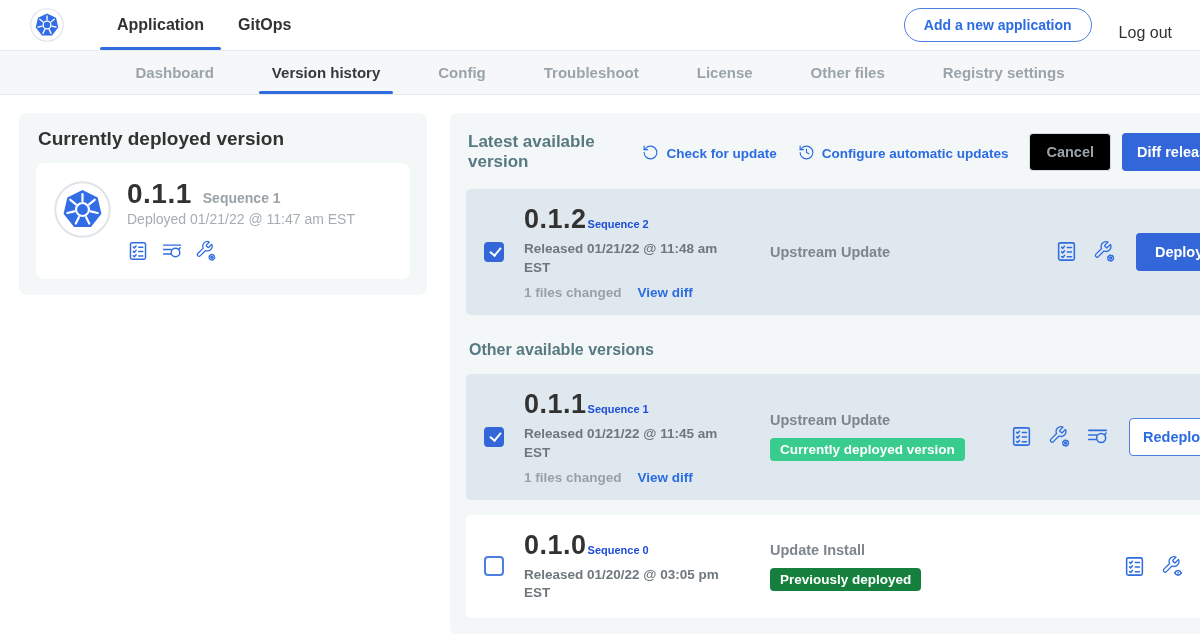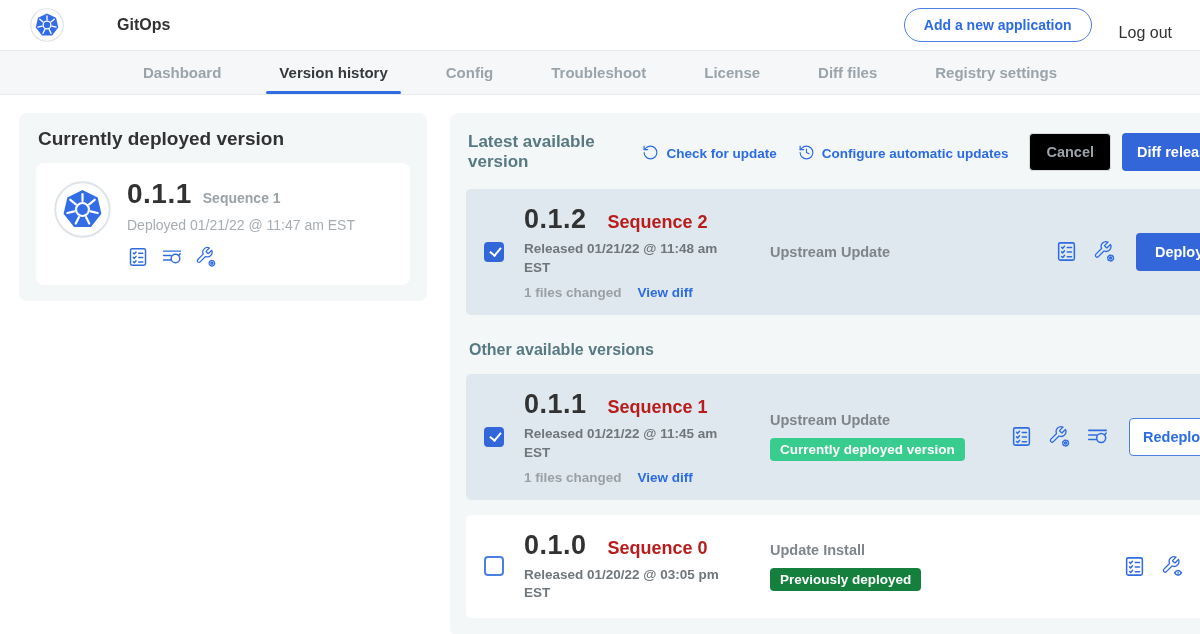--- a/index.html
+++ b/index.html
@@ -33,21 +33,21 @@
   .main{display:flex;align-items:flex-start;gap:23px;padding:18px 32px 0 19px}
 
   
   .current-card{width:408px;flex:none;background:#f4f7f8;border-radius:8px;padding:13px 17px 16px}
   .current-card h2{margin:2px 0 13px 2px;font-size:19px;font-weight:700;color:#323232}
   .deployed-card{background:#fff;border-radius:8px;padding:15px 18px 17px;display:flex;gap:16px}
   .app-logo{width:57px;height:57px;flex:none;margin-top:3px}
   .v-line{display:flex;align-items:baseline}
   .v-num{font-size:28px;font-weight:700;color:#323232;letter-spacing:.5px}
   .v-seq{font-size:14px;font-weight:600;color:#9ba2a7;margin-left:11px}
-  .deployed-at{margin:7px 0 0;font-size:14px;font-weight:500;color:#a6adb2}
+  .deployed-at{margin:1px 0 0;font-size:14px;font-weight:500;color:#a6adb2}
   .icon-row{display:flex;gap:12px;margin-top:13px;color:#2f6ce0}
   .i22{width:22px;height:22px;cursor:pointer}
 
   
   .versions-panel{flex:1;background:#f4f7f8;border-radius:8px;padding:15px 16px 18px}
   .panel-header{display:flex;align-items:center;padding:4px 2px 2px}
   .panel-header h2{margin:0 14px 0 0;font-size:17px;font-weight:600;color:#577981}
   .header-link{display:flex;align-items:flex-end;gap:7px;margin-right:21px;color:#2c6ce2;
     font-size:13.5px;font-weight:700;cursor:pointer;white-space:nowrap}
   .i17{width:17px;height:17px;flex:none}
@@ -58,21 +58,21 @@
 
   .version-row{display:flex;align-items:center;background:#dfe8ee;border-radius:5px;padding:15px 18px;margin-top:15px}
   .version-row.white{background:#fff}
   .checkbox{width:20px;height:20px;border-radius:4px;margin-right:20px;flex:none;position:relative;
     cursor:pointer;background:#fff;border:2px solid #4d7fe3}
   .checkbox.checked{background:#3266d9;border-color:#3266d9}
   .checkbox.checked::after{content:"";position:absolute;left:5.5px;top:1.5px;width:5px;height:9px;
     border:solid #fff;border-width:0 2px 2px 0;transform:rotate(40deg)}
   .version-block{width:212px;flex:none}
   .row-vnum{font-size:27px;font-weight:700;color:#323232;letter-spacing:.5px}
-  .row-seq{font-size:18px;font-weight:600;color:#b91c1c;margin-left:21px}
+  .row-seq{font-size:11px;font-weight:600;color:#1d4ed8;margin-left:1px}
   .released{margin:5px 0 0;font-size:13.5px;font-weight:700;color:#6f777c;line-height:1.4;max-width:200px}
   .files-line{margin:7px 0 0;font-size:13.5px;font-weight:600;color:#9aa1a6;display:flex;gap:16px}
   .view-diff{color:#2c6ce2;font-weight:700;cursor:pointer}
   .type-block{width:240px;margin-left:34px;flex:none}
   .source-label{margin:0;font-size:14.5px;font-weight:700;color:#7e868c}
   .badge{display:inline-block;margin-top:10px;padding:4px 10px;border-radius:4px;font-size:13.5px;
     font-weight:700;color:#fff}
   .badge-green{background:#38cc8e}
   .badge-gray{background:#15803d}
   .row-actions{margin-left:auto;display:flex;align-items:center;gap:15px;color:#2f6ce0}
@@ -140,35 +140,36 @@
   </defs>
 </svg>
 
 <header class="topbar">
   <span class="logo-badge">
     <svg class="ic" width="34" height="34">
         <use href="#i-k8s"></use>
       </svg>
   </span>
   <nav class="top-tabs">
+    <div class="top-tab active">Application</div>
     <div class="top-tab" style="font-weight:600">GitOps</div>
   </nav>
   <div class="top-right">
     <button class="pill-button">Add a new application</button>
     <span class="logout">Log out</span>
   </div>
 </header>
 
 <nav class="subnav">
   <div class="subnav-item">Dashboard</div>
   <div class="subnav-item active">Version history</div>
   <div class="subnav-item">Config</div>
   <div class="subnav-item">Troubleshoot</div>
   <div class="subnav-item">License</div>
-  <div class="subnav-item">Diff files</div>
+  <div class="subnav-item">Other files</div>
   <div class="subnav-item">Registry settings</div>
 </nav>
 
 <main class="main">
 
   <aside class="current-card">
     <h2>Currently deployed version</h2>
     <div class="deployed-card">
       <span class="app-logo">
         <svg class="ic" width="57" height="57">

